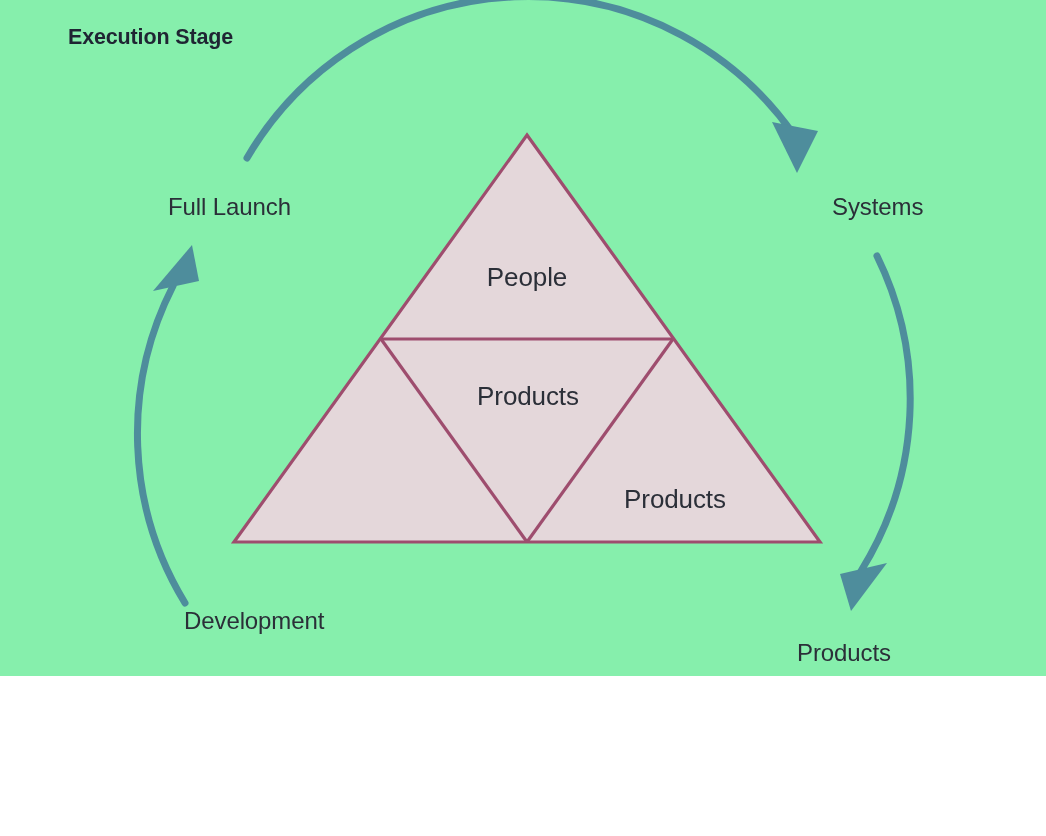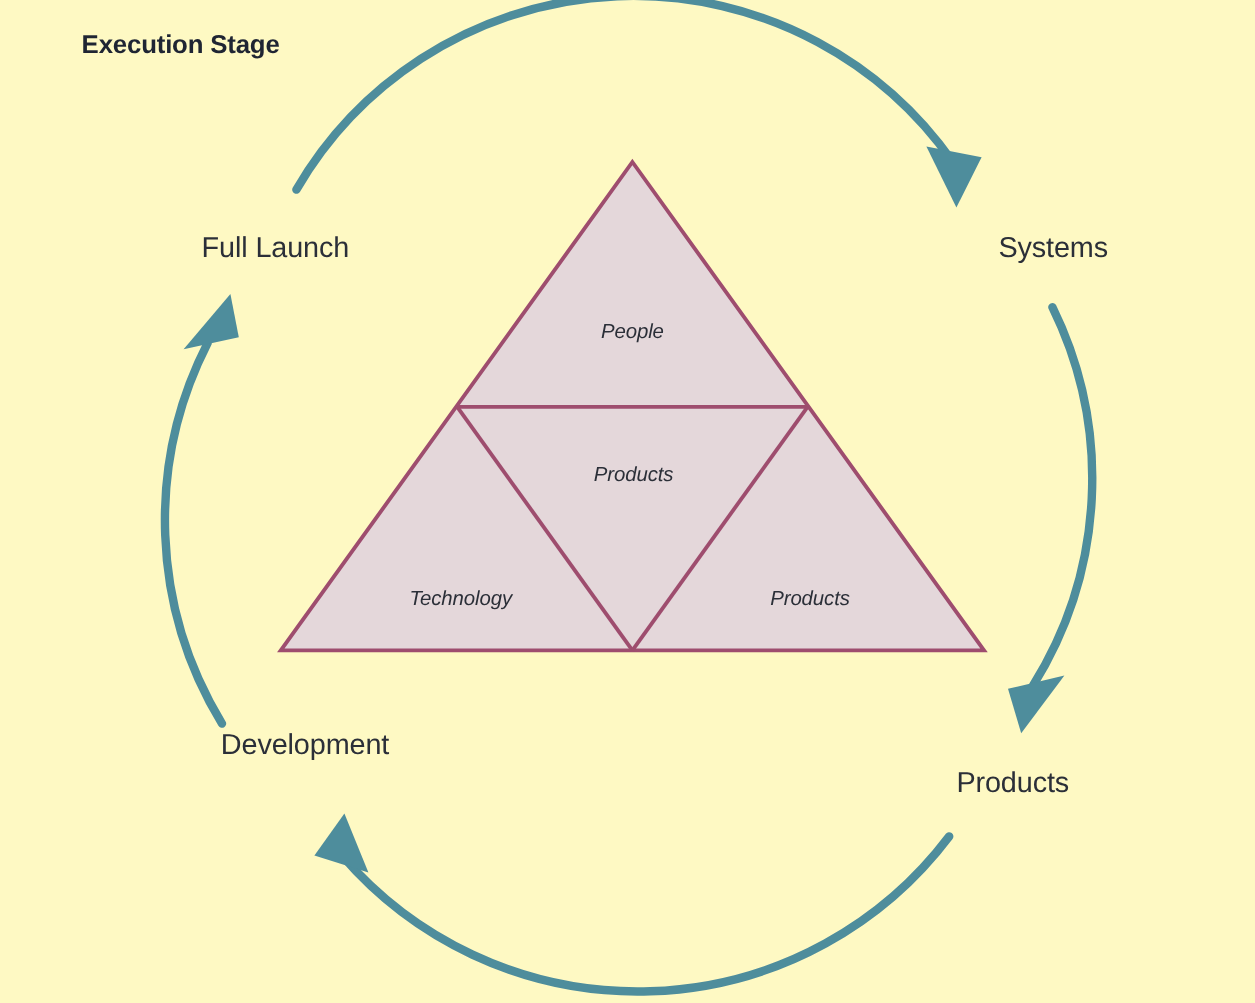--- a/index.html
+++ b/index.html
@@ -7,22 +7,22 @@
     margin: 0;
     padding: 0;
     background: #ffffff;
   }
   body {
     font-family: "Liberation Sans", sans-serif;
   }
   #canvas {
     position: relative;
     width: 1046px;
-    height: 836px;
-    background: #fef9c3;
+    height: 676px;
+    background: #86efac;
     overflow: hidden;
   }
   #diagram-svg {
     position: absolute;
     left: 0;
     top: 0;
     width: 1046px;
     height: 836px;
   }
   .lbl {
@@ -37,25 +37,24 @@
     color: #1f2533;
     letter-spacing: -0.15px;
   }
   .cycle-node {
     font-size: 24px;
     color: #2b2f38;
     letter-spacing: -0.1px;
     margin-left: 32px;
   }
   .tri-label {
-    font-size: 17px;
+    font-size: 26px;
     color: #2b2f38;
     letter-spacing: -0.1px;
     transform: translate(-50%, -50%);
-    font-style: italic;
   }
 </style>
 </head>
 <body>
 
 <div id="canvas">
 
   <svg id="diagram-svg" viewBox="0 0 1046 836">
 
     <g>
@@ -103,17 +102,16 @@
   <div class="lbl cycle-node" style="left:800px; top:193px;">Systems</div>
 
   <div class="lbl cycle-node" style="left:152px; top:607px;">Development</div>
 
   <div class="lbl cycle-node" style="left:765px; top:639px;">Products</div>
 
   <div class="lbl tri-label" style="left:527px; top:277px;">People</div>
 
   <div class="lbl tri-label" style="left:528px; top:396px;">Products</div>
 
-  <div class="lbl tri-label" style="left:384px; top:499px;">Technology</div>
 
   <div class="lbl tri-label" style="left:675px; top:499px;">Products</div>
 
 </div>
 
 </body></html>

